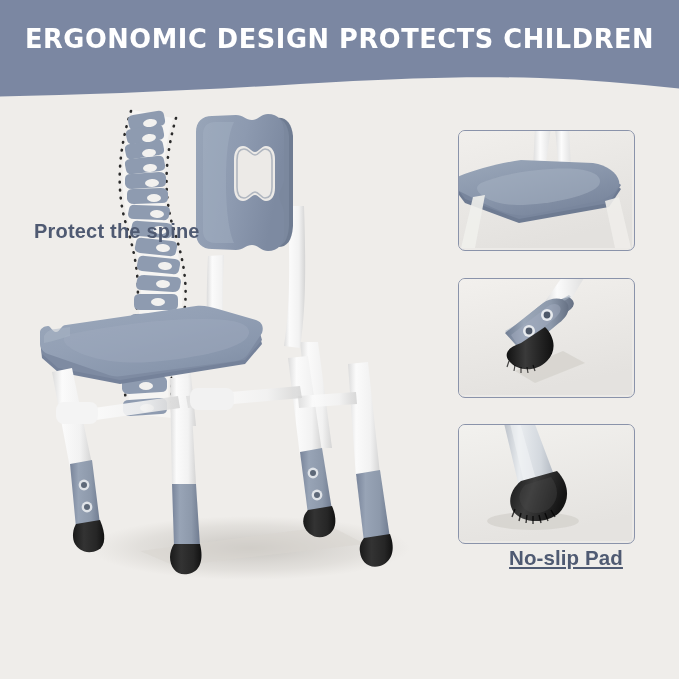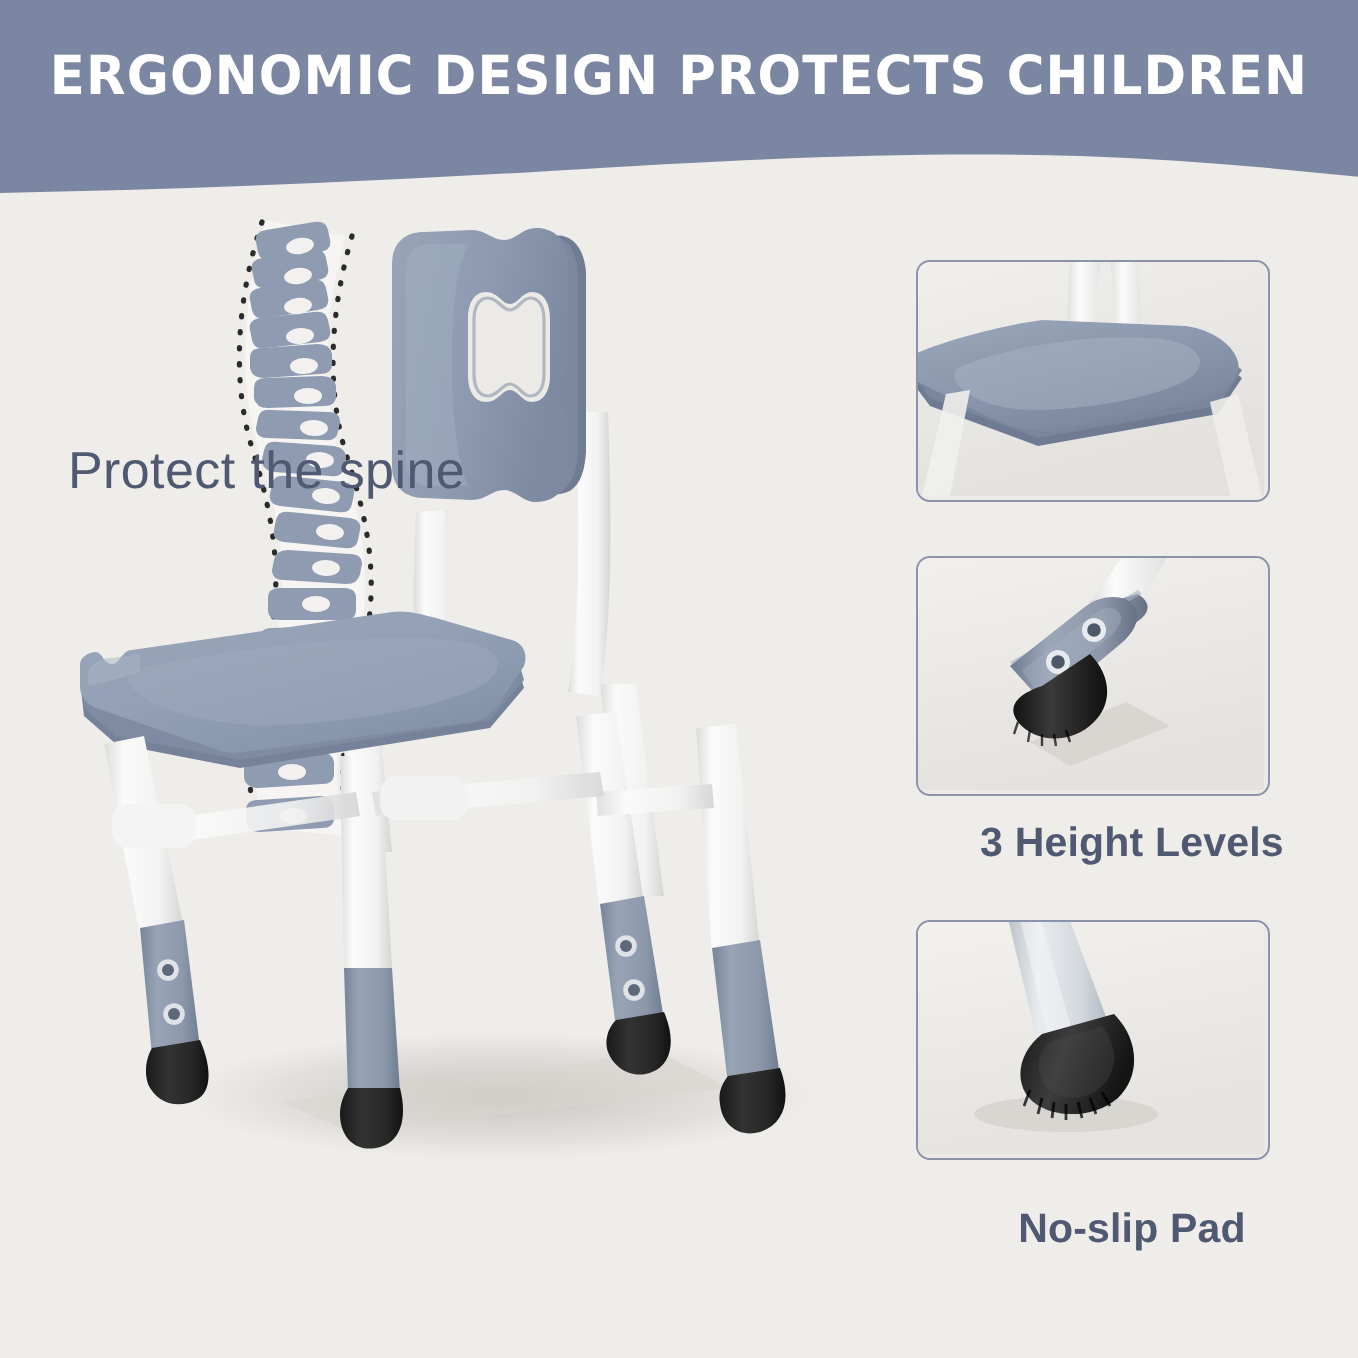--- a/index.html
+++ b/index.html
@@ -51,22 +51,22 @@
     left: 0; top: 96px;
     width: 450px;
     height: 583px;
   }
 
   .spine-label {
     position: absolute;
     left: 34px;
     top: 124px;
     color: #4f5a72;
-    font-size: 26px;
-    font-weight: normal;
+    font-size: 20px;
+    font-weight: bold;
     letter-spacing: 0.2px;
     white-space: nowrap;
   }
 
   .scene-svg { position: absolute; left: 0; top: 0; }
 
   
   .panels {
     position: absolute;
     left: 453px;
@@ -93,21 +93,21 @@
 
   .panel-1 .panel-frame { width: 175px; height: 119px; margin-left: 5px; }
   .panel-1 .panel-caption { margin-top: 12px; margin-left: 0; }
 
   .panel-2 { margin-top: 27px; }
   .panel-2 .panel-frame { width: 175px; height: 118px; margin-left: 5px; }
   .panel-2 .panel-caption { margin-top: 12px; }
 
   .panel-3 { margin-top: 26px; }
   .panel-3 .panel-frame { width: 175px; height: 118px; margin-left: 5px; }
-  .panel-3 .panel-caption { margin-top: 23px; }
+  .panel-3 .panel-caption { margin-top: 2px; text-decoration: underline; }
 </style>
 </head>
 <body>
 
 <div id="page">
 
   <div class="header-band">
     <svg width="679" height="100" viewBox="0 0 679 100">
       <defs>
         <clipPath id="bandClip">
@@ -438,21 +438,20 @@
           <path d="M 62 64 L 86 48 C 96 58 98 72 88 82 C 76 94 58 92 50 82 C 44 74 50 68 62 64 Z" fill="url(#p2foot)"></path>
           <g stroke="#000" stroke-width="1.2" opacity="0.7">
             <path d="M 50 82 L 48 88"></path>
               <path d="M 56 86 L 55 92"></path>
             <path d="M 62 88 L 62 94"></path>
               <path d="M 68 88 L 69 94"></path>
             <path d="M 74 86 L 76 92"></path>
           </g>
         </svg>
       </div>
-      <div class="panel-caption">3 Height Levels</div>
     </div>
 
     <div class="panel panel-3">
       <div class="panel-frame">
         <svg width="173" height="116" viewBox="0 0 173 116">
           <defs>
             <linearGradient id="p3bg" x1="0" y1="0" x2="0.3" y2="1">
               <stop offset="0%" stop-color="#f2f1ee"></stop>
               <stop offset="100%" stop-color="#e5e3e0"></stop>
             </linearGradient>

